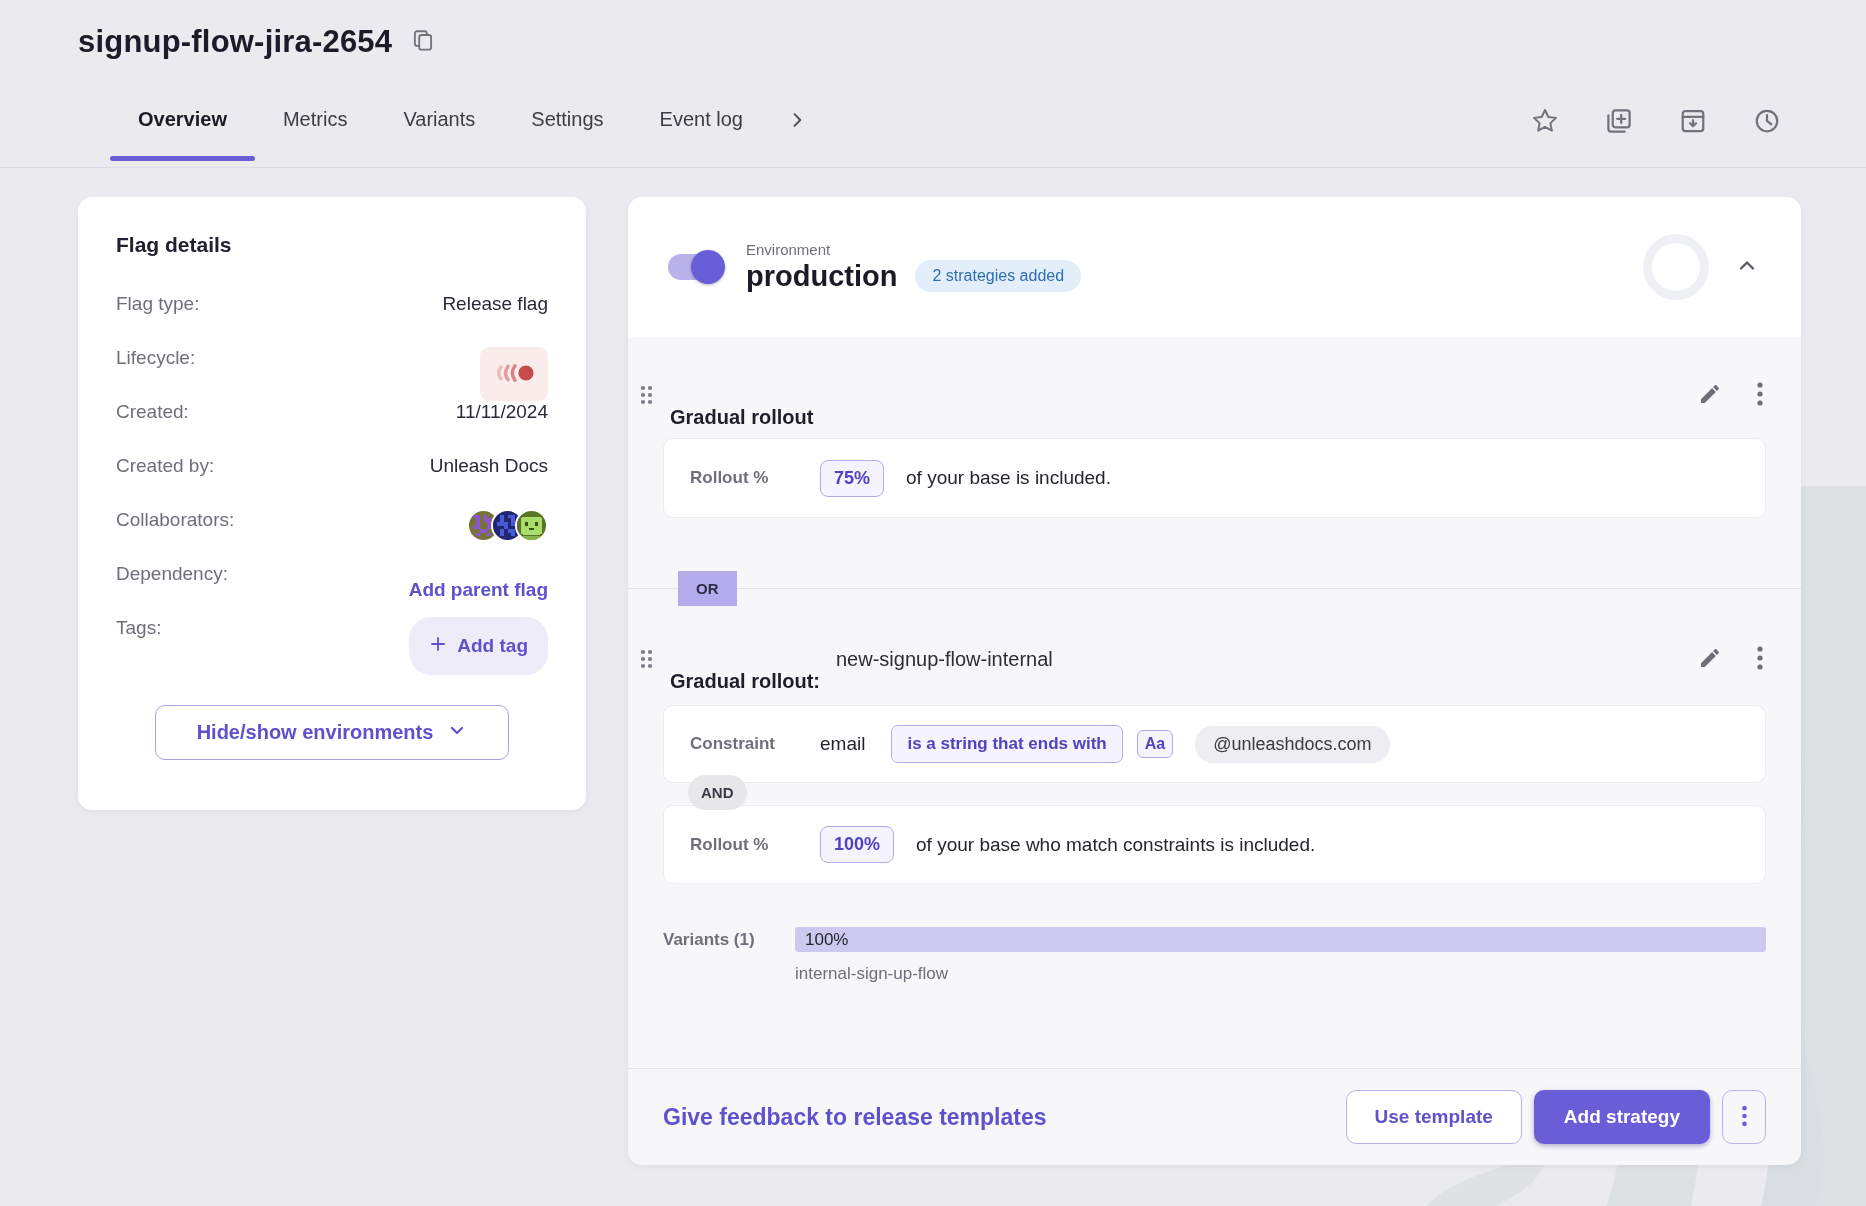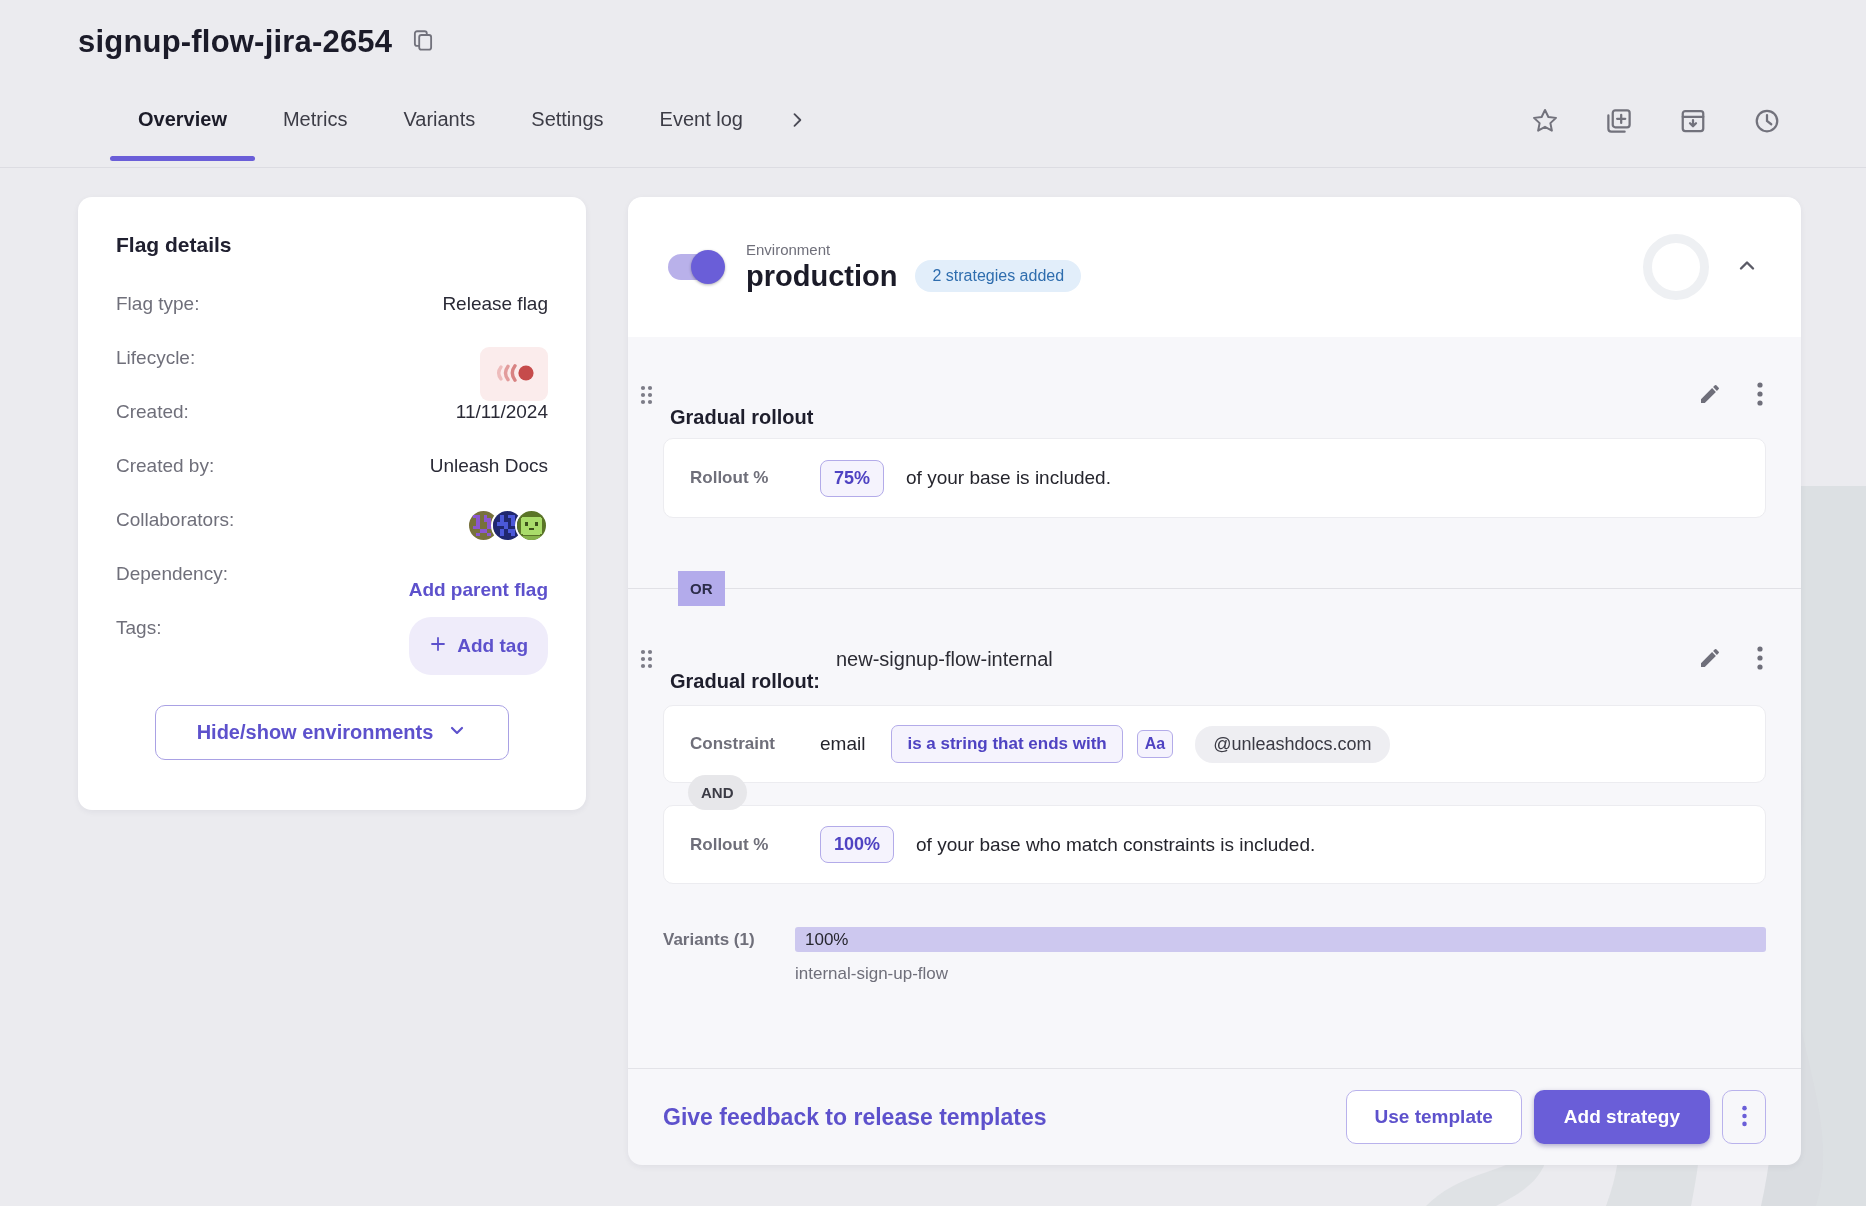--- a/index.html
+++ b/index.html
@@ -72,21 +72,21 @@
   .white-box{background:#fff; border:1px solid #ececf0; border-radius:10px; padding:0 26px; min-height:80px; display:flex; align-items:center; gap:22px;}
   .box-label{width:108px; flex:none; font-size:17px; font-weight:700; color:var(--text-gray);}
   .pct-badge{background:var(--badge-bg); border:1px solid var(--badge-border); color:var(--badge-text); font-size:18px; font-weight:700; border-radius:8px; padding:7px 13px;}
   .box-text{font-size:19px; color:#25252d;}
   .constraint-field{font-size:19px; color:#25252d; margin-right:4px;}
   .op-badge{background:var(--badge-bg); border:1px solid var(--badge-border); color:var(--badge-text); font-size:17px; font-weight:700; border-radius:7px; padding:8px 15px;}
   .case-badge{background:var(--badge-bg); border:1px solid var(--badge-border); color:var(--badge-text); font-size:16px; font-weight:700; border-radius:6px; padding:4px 7px; margin-left:-8px;}
   .value-pill{background:#eeeef2; color:#3a3a44; font-size:18px; border-radius:18px; padding:8px 18px;}
   .or-sep{position:relative; height:116px; margin:0 -35px;}
   .or-sep .line{position:absolute; left:0; right:0; top:70px; height:1px; background:#e1e1e6;}
-  .or-chip{position:absolute; left:50px; top:53px; background:var(--or-bg); color:#2c2c4a; font-size:15px; font-weight:600; border-radius:0; padding:9px 12px; z-index:2;}
+  .or-chip{position:absolute; left:50px; top:53px; background:var(--or-bg); color:#2c2c4a; font-size:15px; font-weight:600; border-radius:0; padding:9px 18px; z-index:2;}
   .and-row{position:relative; height:22px;}
   .and-chip{position:absolute; left:25px; top:-8px; background:var(--and-bg); color:#3b3b45; font-size:15px; font-weight:600; border-radius:18px; padding:9px 13px; z-index:2;}
   .variants{display:flex; gap:24px; margin-top:43px;}
   .variants-label{flex:none; width:108px; font-size:17px; font-weight:700; color:var(--text-gray); padding-top:3px;}
   .variants-right{flex:1;}
   .variant-bar{height:25px; background:var(--variant-bar); border-radius:3px; display:flex; align-items:center; padding-left:10px; font-size:17px; color:#26262e;}
   .variant-name{margin-top:12px; font-size:17px; color:var(--text-gray);}
   .env-footer{flex:none; height:97px; border-top:1px solid var(--divider); display:flex; align-items:center; padding:0 35px; gap:12px;}
   .feedback-link{font-size:23px;}
   .footer-spacer{flex:1;}

